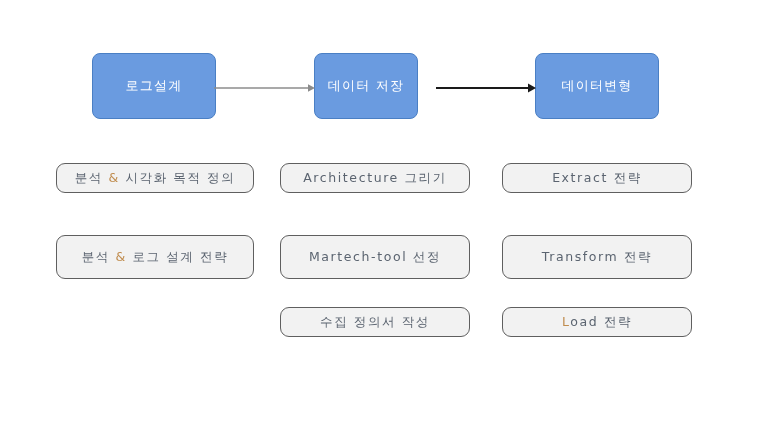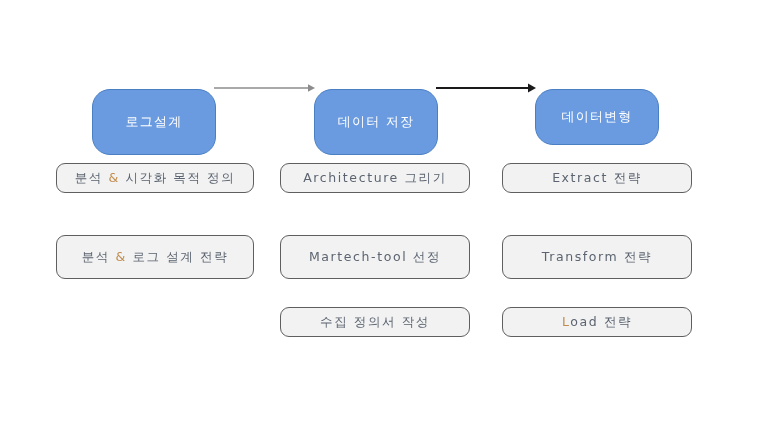--- a/index.html
+++ b/index.html
@@ -18,34 +18,33 @@
     position: relative;
     width: 781px;
     height: 427px;
   }
 
   
   .pbox {
     position: absolute;
     background: #6a9be0;
     border: 1px solid #4a7fc4;
-    border-radius: 18px;
+    border-radius: 8px;
     display: flex;
     align-items: center;
     justify-content: center;
     color: #ffffff;
     font-size: 13px;
     letter-spacing: 1.2px;
     box-sizing: border-box;
     white-space: nowrap;
-    margin-top: 36px;
   }
   #pbox0 { left: 92px;  top: 53px; width: 124px; height: 66px; }
-  #pbox1 { left: 314px; top: 53px; width: 124px; height: 66px; }
-  #pbox2 { left: 535px; top: 53px; width: 124px; height: 56px; }
+  #pbox1 { left: 314px; top: 53px; width: 104px; height: 66px; }
+  #pbox2 { left: 535px; top: 53px; width: 124px; height: 66px; }
 
   
   .conn {
     position: absolute;
     top: 78px;
     height: 20px;
     overflow: visible;
   }
   #conn0 { left: 214px; width: 102px; }
   #conn1 { left: 436px; width: 101px; }

